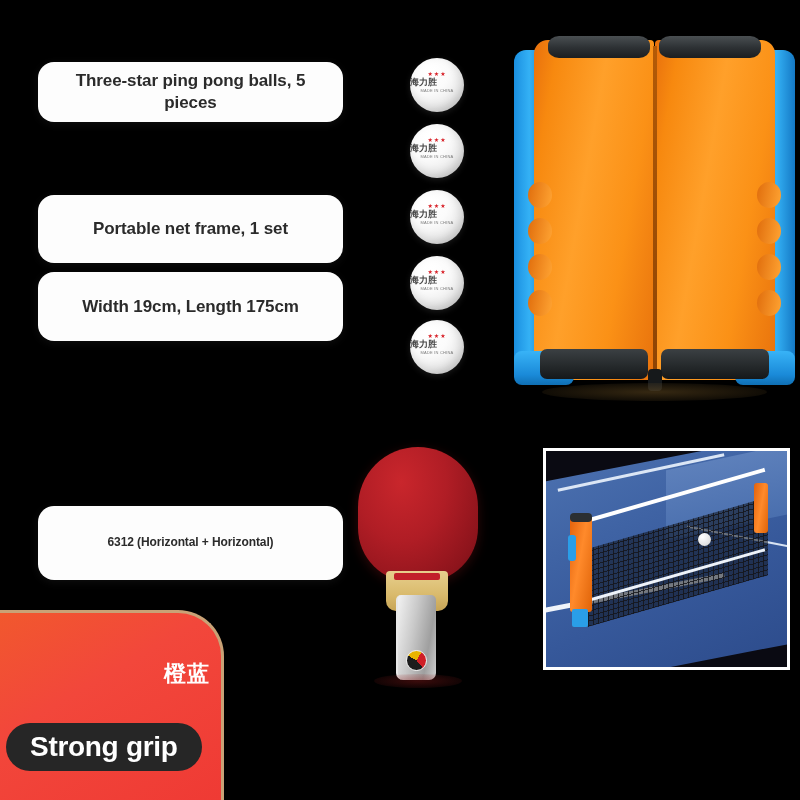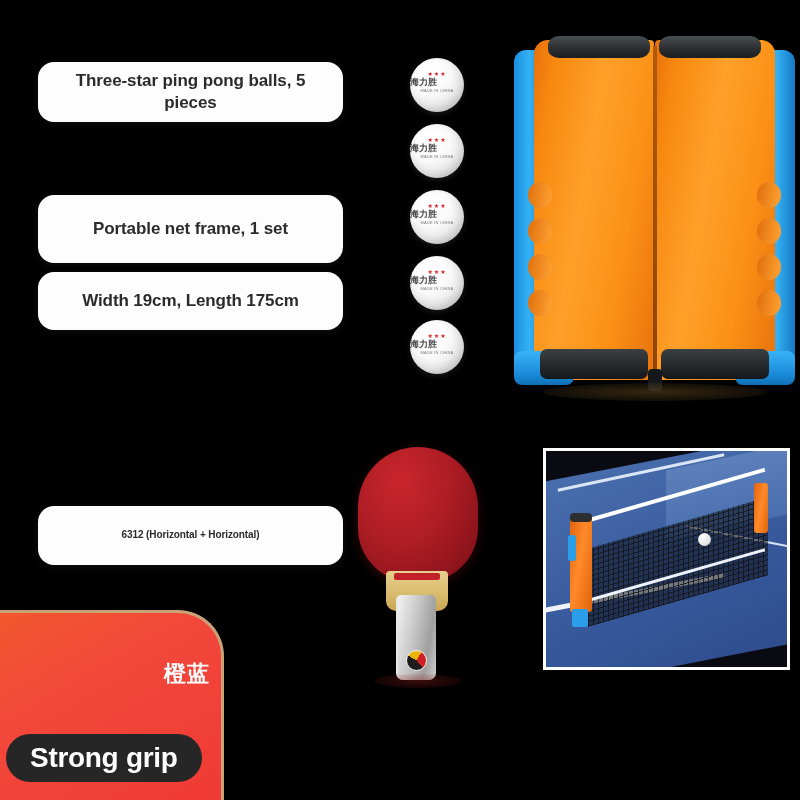--- a/index.html
+++ b/index.html
@@ -13,23 +13,23 @@
     position:absolute; left:38px; width:305px;
     background:#fdfdfd; border-radius:16px;
     display:flex; align-items:center; justify-content:center;
     text-align:center; color:#2b2b2b;
     font-weight:700; font-size:17px; line-height:1.28;
     padding:6px 14px; letter-spacing:-0.1px;
     box-shadow:0 2px 10px rgba(255,255,255,0.06);
   }
   #card0{ top:62px;  height:60px; }
   #card1{ top:168px; height:68px;margin-top:27px; }
-  #card2{ top:272px; height:58px; }
+  #card2{ top:272px; height:69px; }
   #card3{ top:378px; height:58px; font-size:16px; }
-  #card4{ top:506px; height:59px; font-size:10px; }
+  #card4{ top:506px; height:74px; font-size:12px; }
 
   
   .ball{
     position:absolute; left:410px; width:54px; height:54px; border-radius:50%;
     background:
       radial-gradient(circle at 33% 26%, #ffffff 0%, #fbfbfb 38%, #ededed 64%, #d2d2d2 88%, #bdbdbd 100%);
     box-shadow:0 2px 6px rgba(255,255,255,0.10), inset -3px -4px 10px rgba(0,0,0,0.12);
   }
   .ball .gloss{
     position:absolute; left:10px; top:6px; width:22px; height:14px; border-radius:50%;
@@ -236,21 +236,21 @@
     color:#fff; font-size:36px; font-weight:700; letter-spacing:-0.5px;
   }
   #left-panel .cn-sub{
     position:absolute; left:190px; top:46px;
     color:#fff; font-size:22px; font-weight:700; letter-spacing:1px;text-align:right;
   }
   #left-panel .grip-pill{
     position:absolute; left:32px; top:110px;
     background:#262626; border-radius:26px;
     padding:8px 24px; color:#fff; font-size:28px; font-weight:700;
-    letter-spacing:-0.3px; white-space:nowrap;margin-top:11px;
+    letter-spacing:-0.3px; white-space:nowrap;
   }
 </style>
 </head>
 <body>
 
 <div id="stage">
 
   <div class="spec-card" id="card0">
     <span>Three-star ping pong balls, 5 pieces</span>
   </div>

